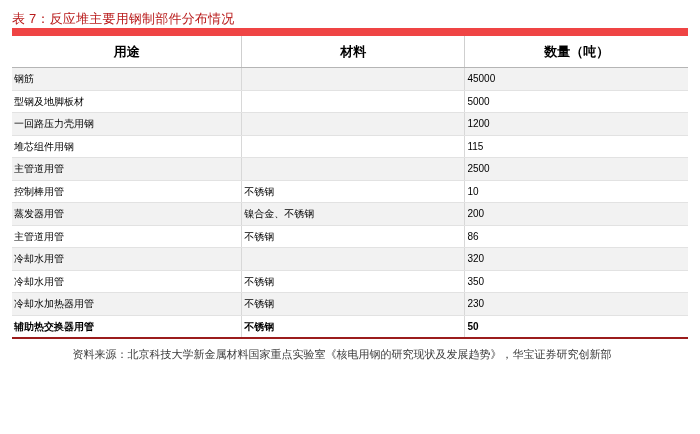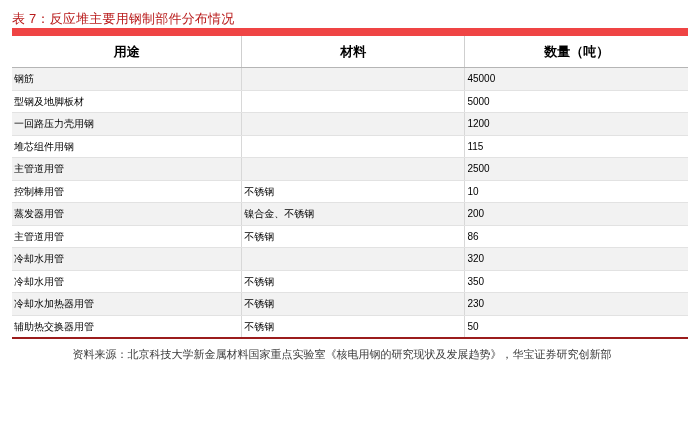--- a/index.html
+++ b/index.html
@@ -54,21 +54,21 @@
   tbody td {
     font-size: 10px;
     padding: 5px 2px 4px 2px;
     border-right: 1px solid #d8d8d8;
     border-bottom: 1px solid #e2e2e2;
     line-height: 1.25;
   }
   tbody td:last-child { border-right: none; }
   tbody tr:nth-child(odd) td { background: #f2f2f2; }
   tbody tr:nth-child(even) td { background: #ffffff; }
-  tbody tr:last-child td { border-bottom: none; }
+  tbody tr:last-child td { border-bottom: none; font-weight: bold; }
   .source {
     padding: 8px 28px 0 12px;
     font-size: 11px;
     color: #3a3a3a;
     line-height: 1.4;
     text-align: center;
   }
 </style>
 </head>
 <body>

